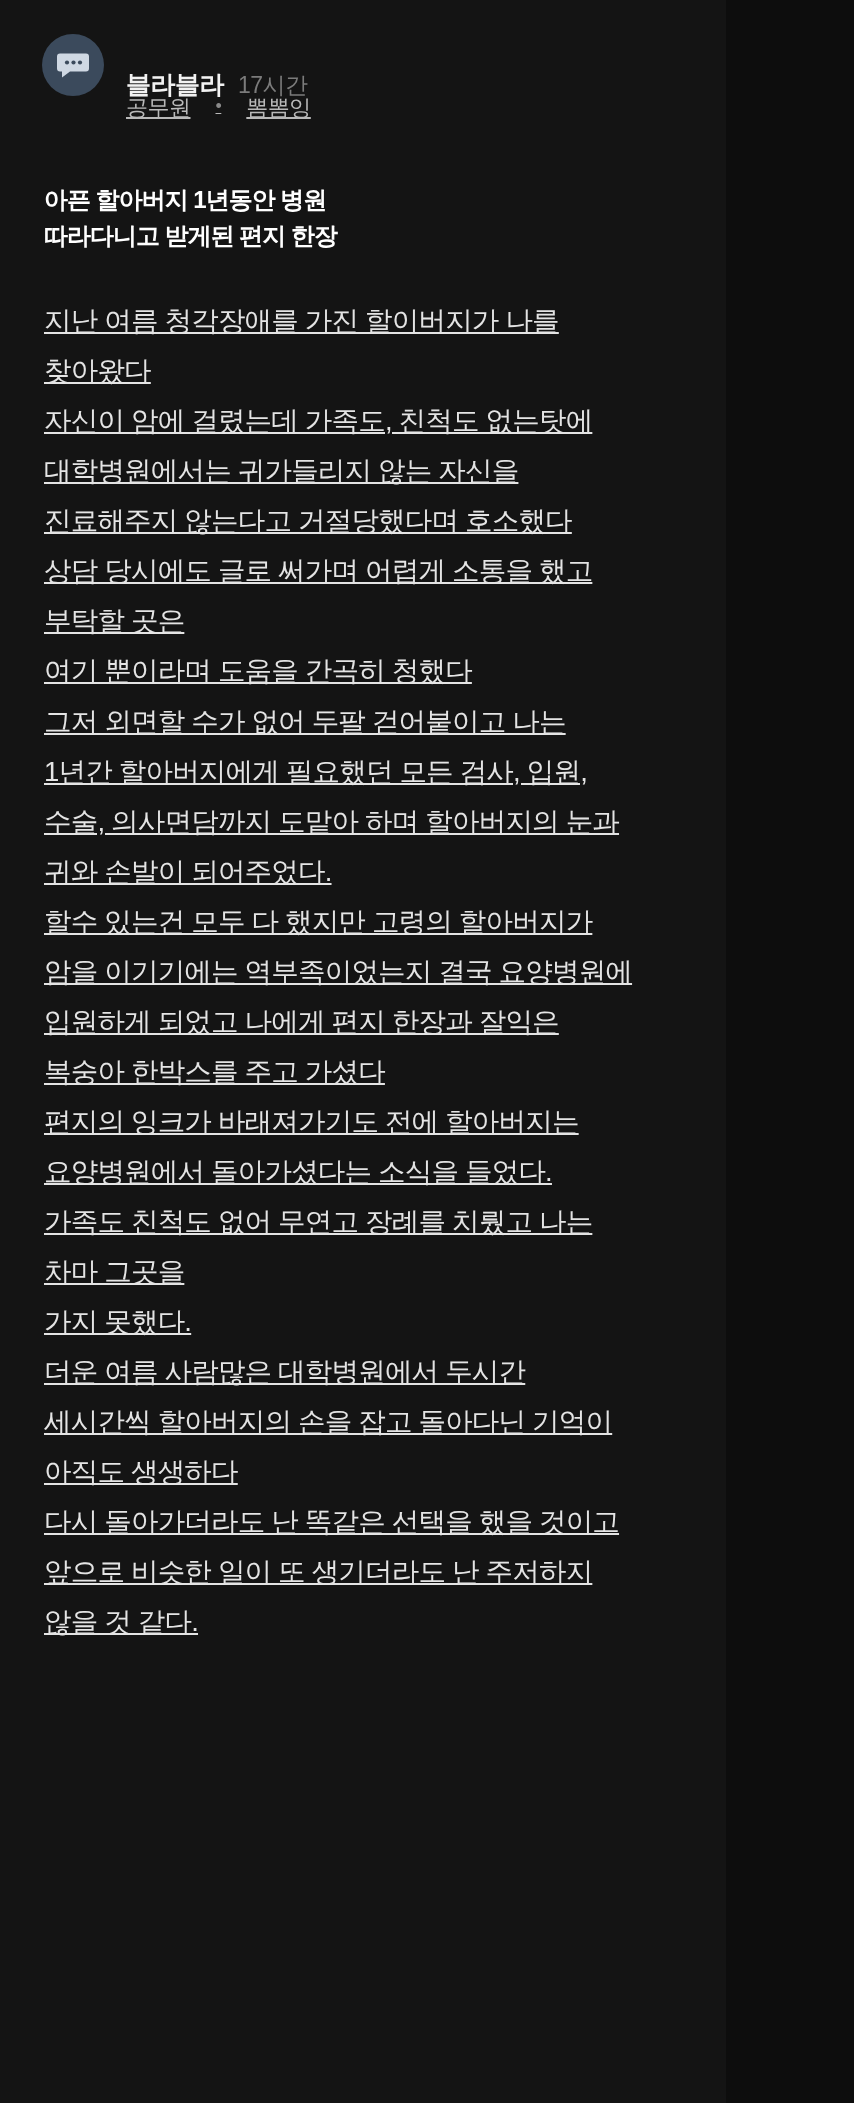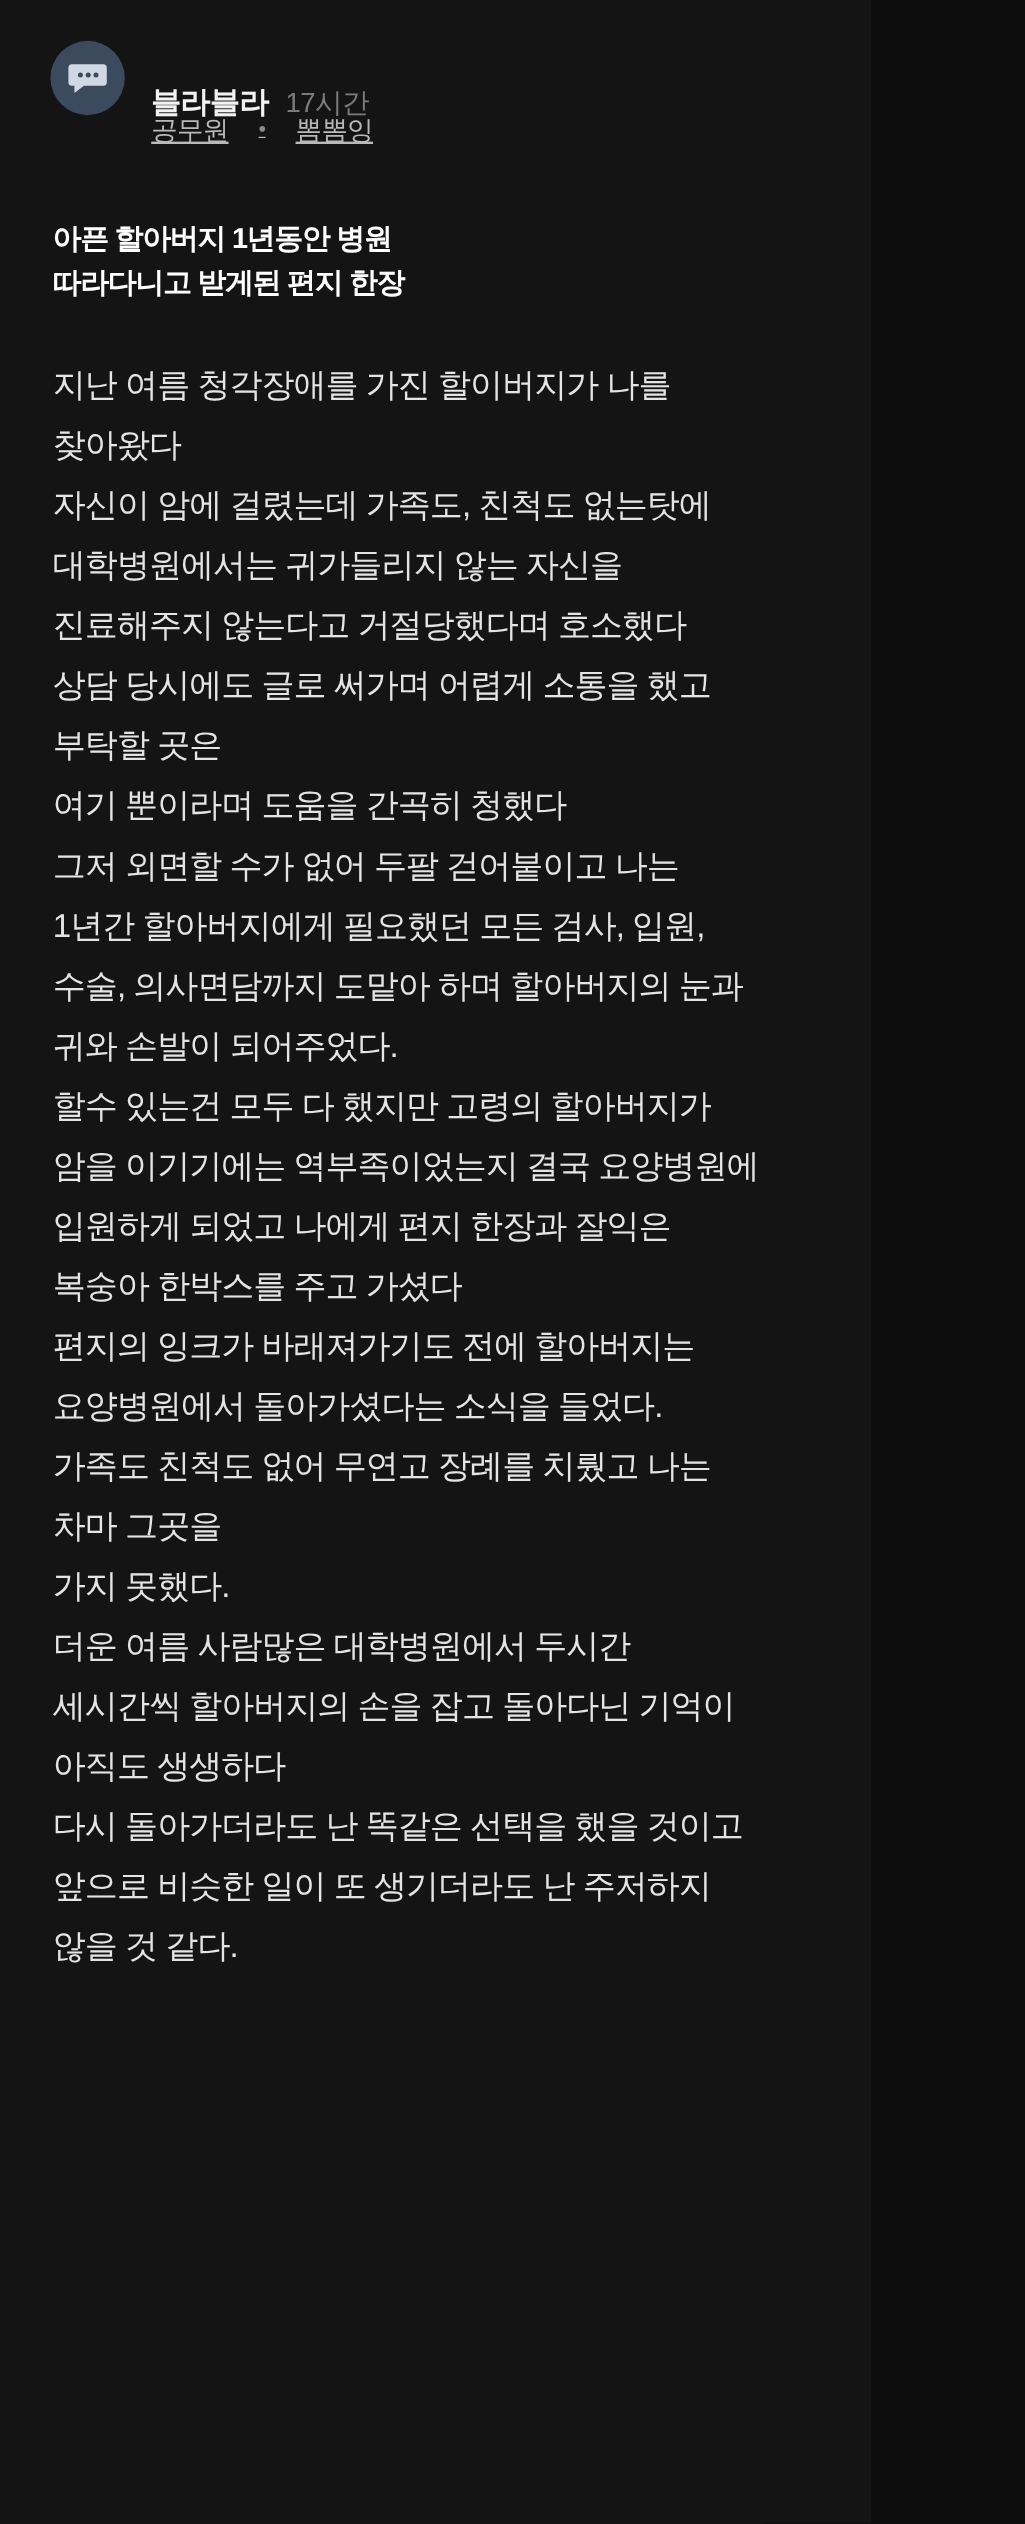--- a/index.html
+++ b/index.html
@@ -94,20 +94,21 @@
   }
 
   
   .post-body {
     padding: 26px 44px 60px 44px;
     font-size: 27.5px;
     line-height: 1.82;
     color: #e4e4e4;
     letter-spacing: -0.8px;
     white-space: pre-line;
+    text-decoration: underline;
   }
 </style>
 </head>
 <body>
 
 <div class="post">
 
   <div class="post-header">
     <div class="avatar">
       <span>

